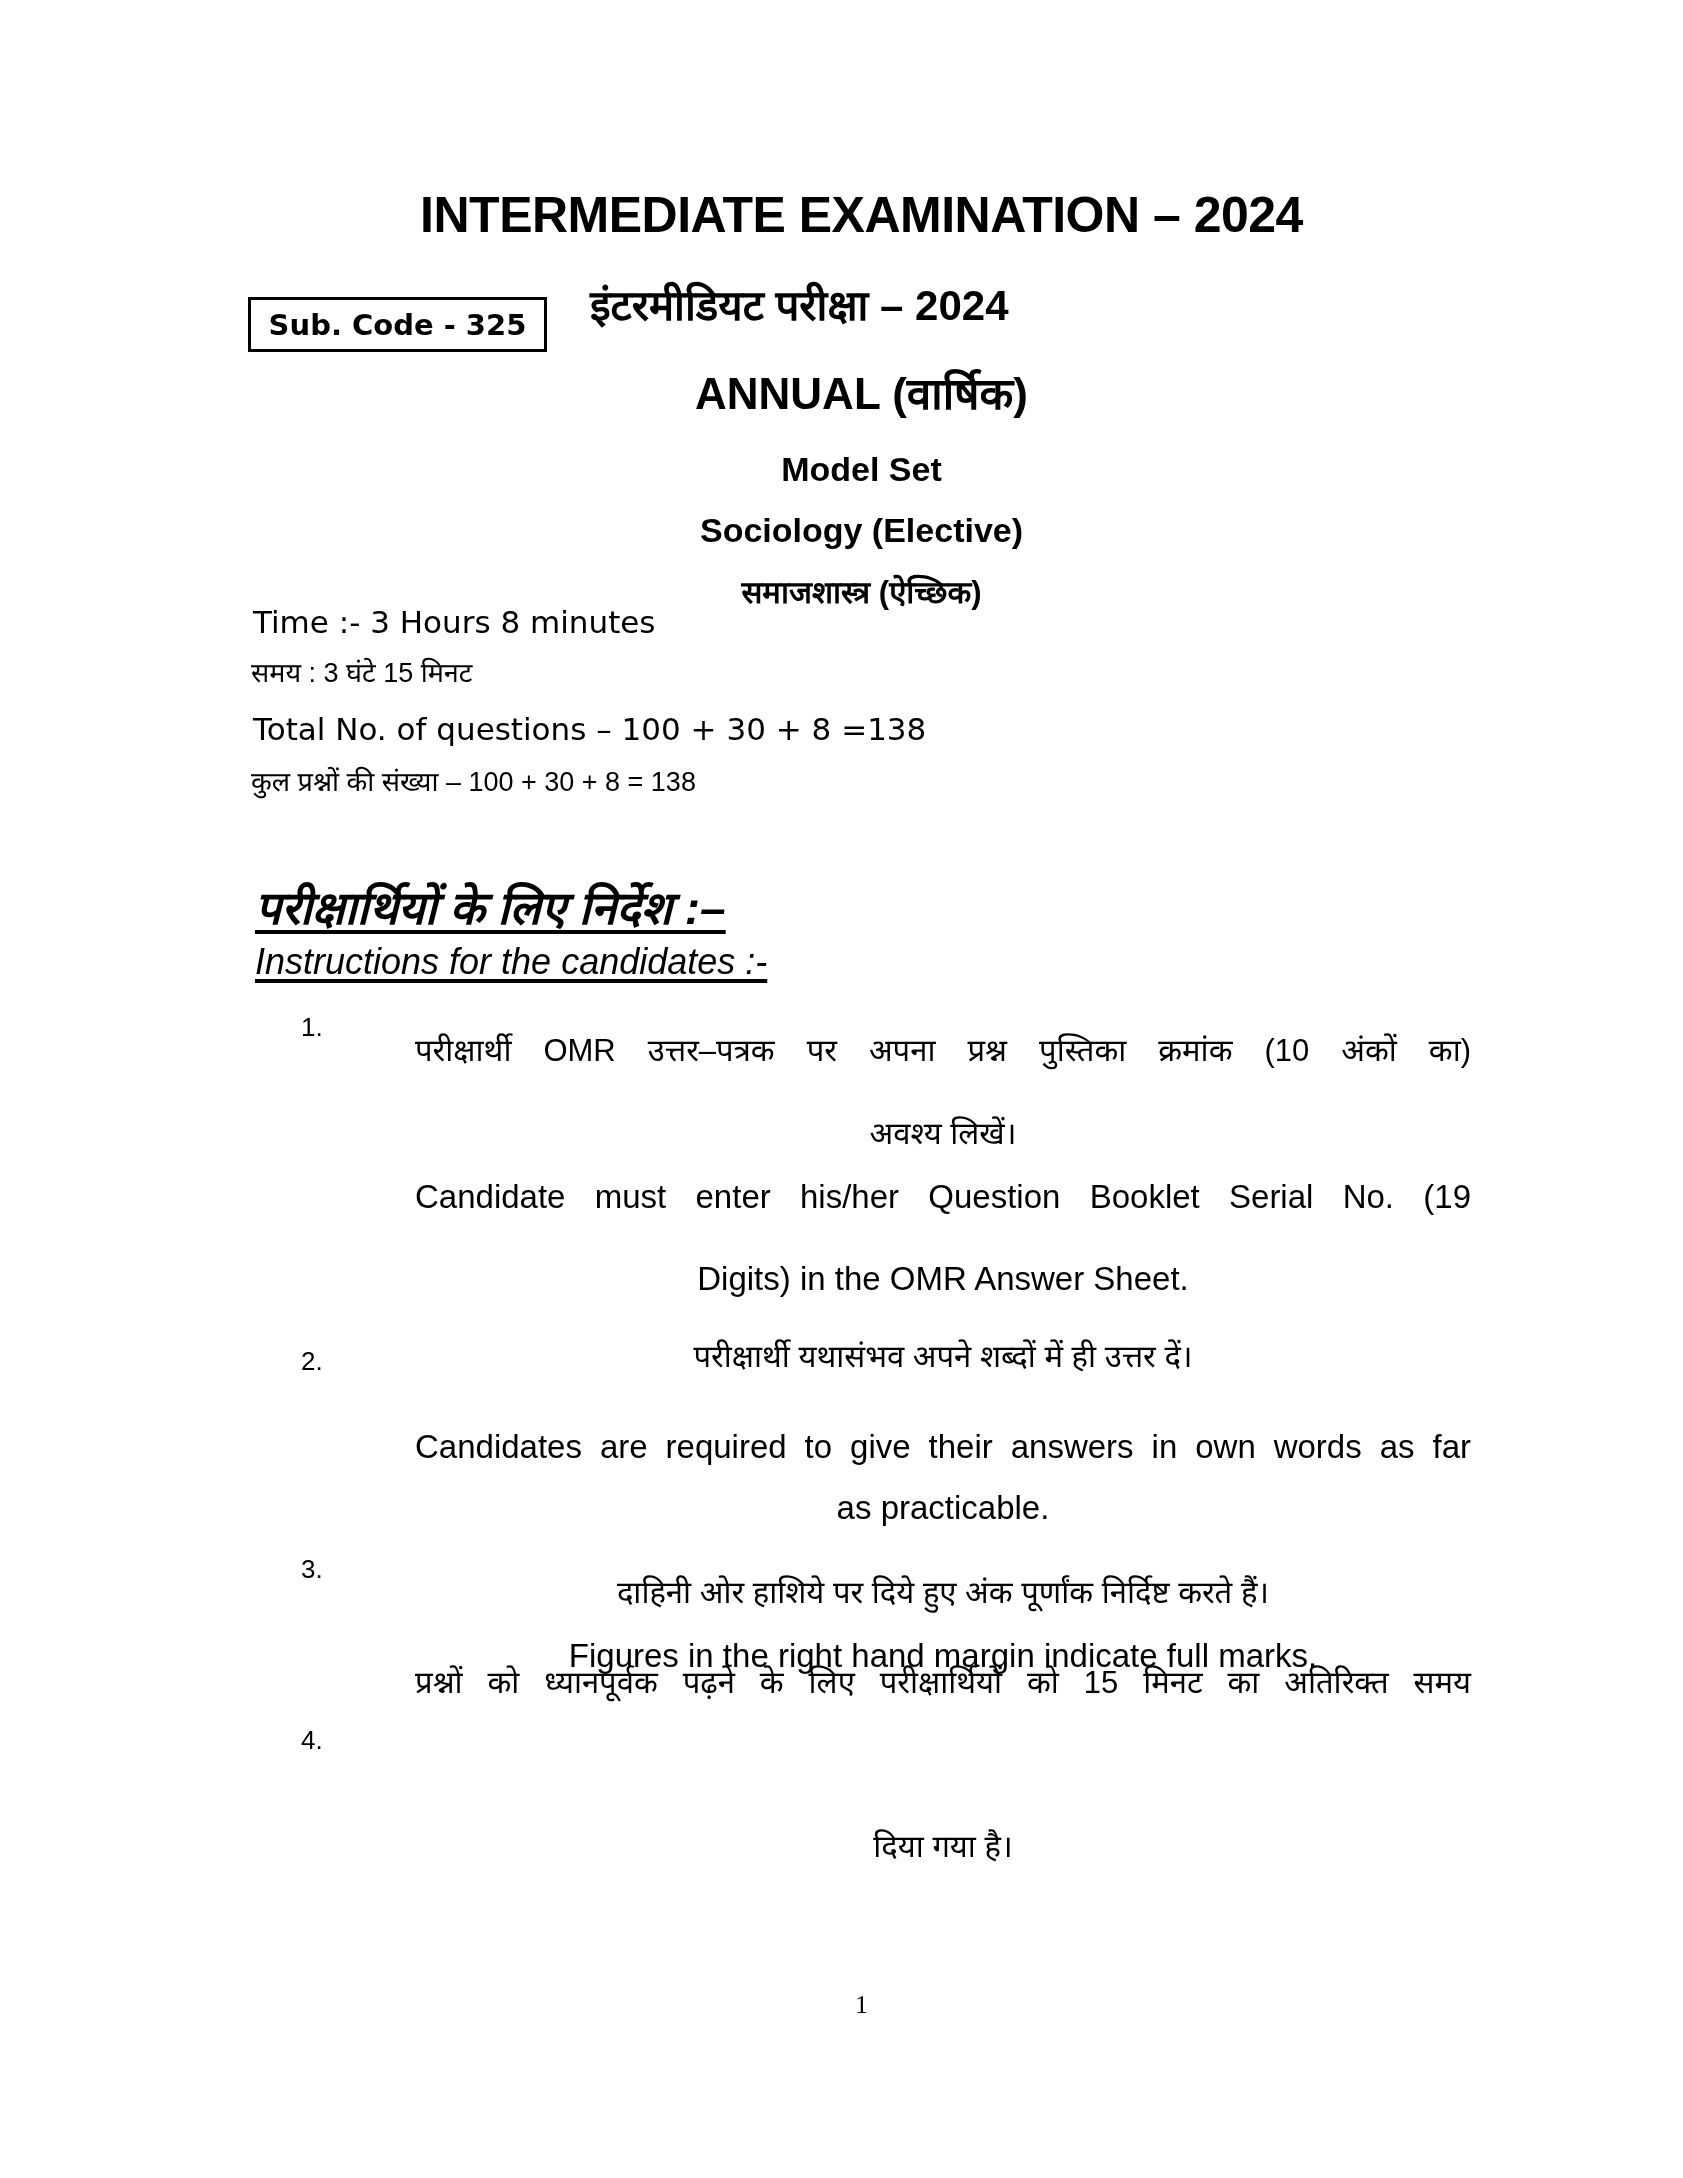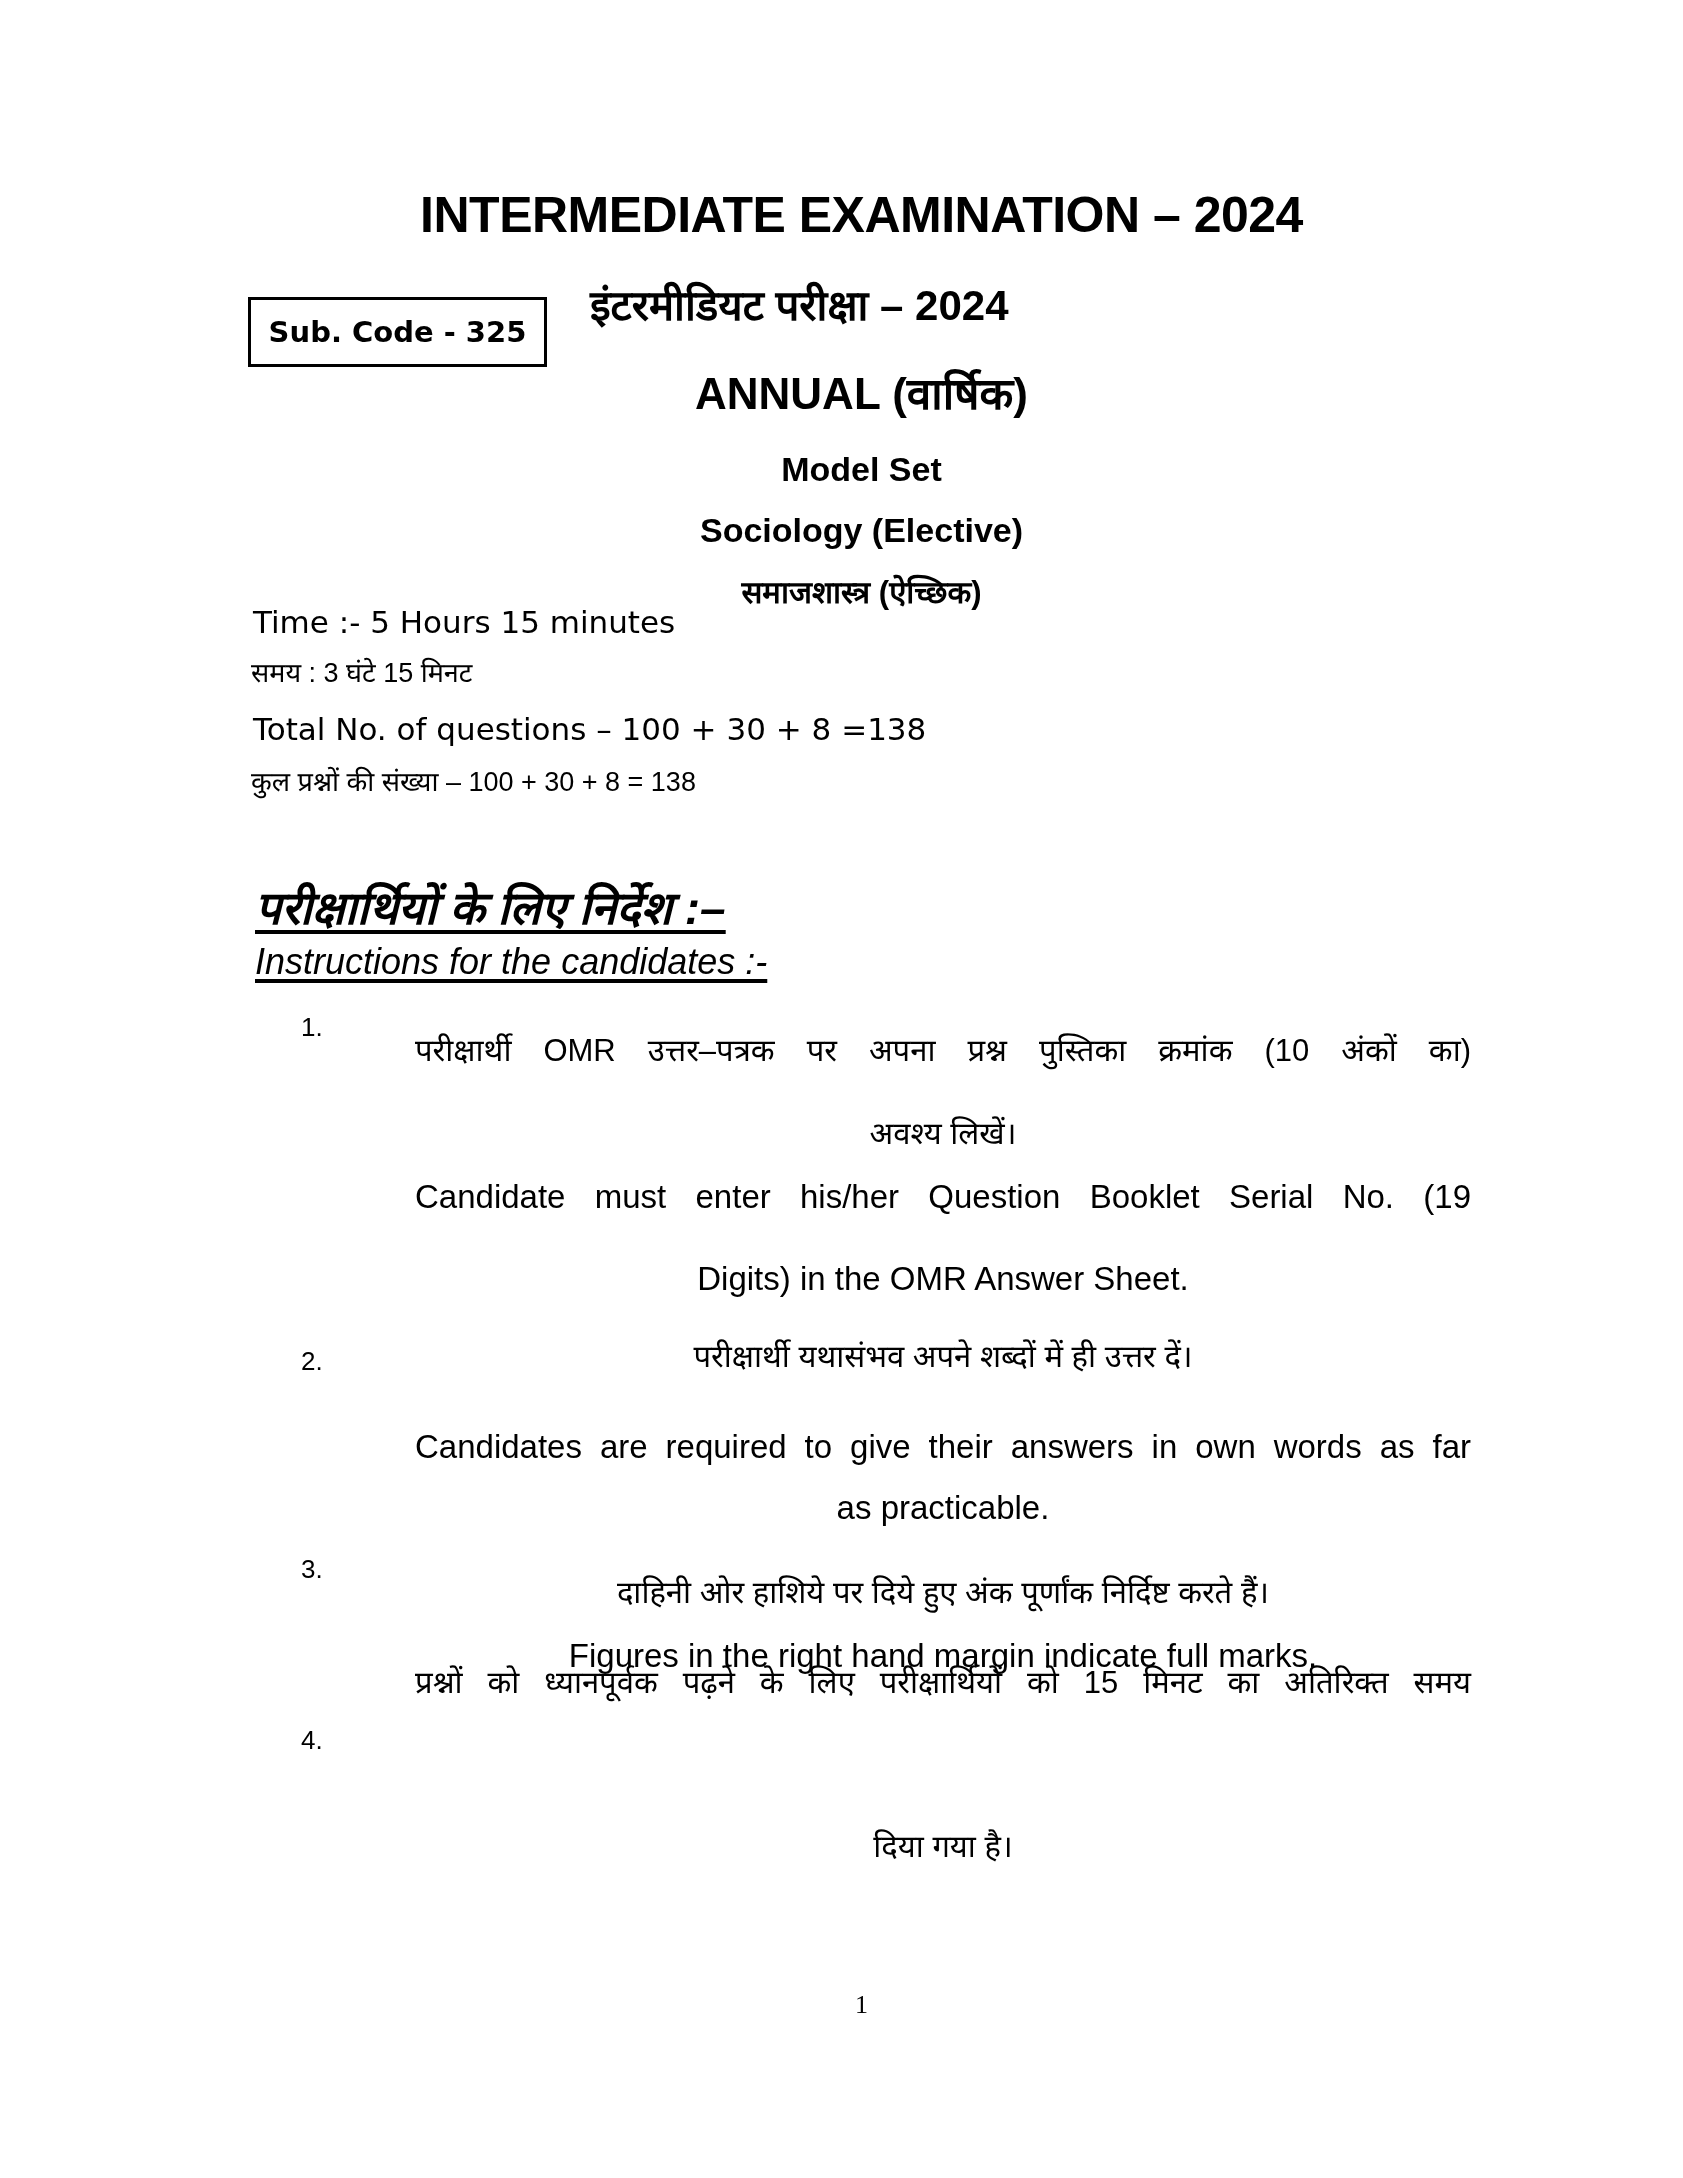--- a/index.html
+++ b/index.html
@@ -3,21 +3,21 @@
 <meta charset="utf-8">
 <style>
   html, body { margin: 0; padding: 0; background: #ffffff; }
   body { width: 1683px; height: 2178px; position: relative; overflow: hidden; color: #000; }
   .abs { position: absolute; white-space: nowrap; }
   .arial { font-family: "Liberation Sans", sans-serif; text-align: center; }
   .cal { font-family: "DejaVu Sans", sans-serif; }
   .center { left: 0; width: 1723px; text-align: center; }
   #title { top: 186px; font-size: 50px; font-weight: bold; letter-spacing: -0.5px; }
   #title-hi { top: 275px; left: 590px; font-size: 42px; font-weight: bold; }
-  #subcode-box { top: 297px; left: 248px; width: 299px; height: 70px; border: 3px solid #000; box-sizing: border-box;
+  #subcode-box { top: 297px; left: 248px; width: 299px; height: 55px; border: 3px solid #000; box-sizing: border-box;
     display: flex; align-items: center; justify-content: center; }
   #subcode-box span { font-size: 29px; font-weight: bold; }
   #annual { top: 362px; font-size: 44px; font-weight: bold; }
   #modelset { top: 450px; font-size: 34px; font-weight: bold; }
   #subject { top: 511px; font-size: 34px; font-weight: bold; }
   #subject-hi { top: 570px; font-size: 31px; font-weight: bold; }
   .meta-en { left: 253px; font-size: 31px; }
   .meta-hi { left: 251px; font-size: 27px; }
   #time-en { top: 604px; }
   #time-hi { top: 653px; }
@@ -39,21 +39,21 @@
 <div class="abs cal" id="subcode-box">
   <span>Sub. Code - 325</span>
 </div>
 
 <div class="abs arial" id="title-hi">इंटरमीडियट परीक्षा – 2024</div>
 <div class="abs arial center" id="annual">ANNUAL (वार्षिक)</div>
 <div class="abs arial center" id="modelset">Model Set</div>
 <div class="abs arial center" id="subject">Sociology (Elective)</div>
 <div class="abs arial center" id="subject-hi">समाजशास्त्र (ऐच्छिक)</div>
 
-<div class="abs cal meta-en" id="time-en">Time :- 5 Hours 15 minutes</div>
+<div class="abs cal meta-en" id="time-en">Time :- 3 Hours 8 minutes</div>
 <div class="abs arial meta-hi" id="time-hi">समय : 3 घंटे 15 मिनट</div>
 <div class="abs cal meta-en" id="total-en">Total No. of questions – 100 + 30 + 8 =138</div>
 <div class="abs arial meta-hi" id="total-hi">कुल प्रश्नों की संख्या – 100 + 30 + 8 = 138</div>
 
 <div class="abs arial" id="instr-hi">परीक्षार्थियों के लिए निर्देश :–</div>
 <div class="abs arial" id="instr-en">Instructions for the candidates :-</div>
 
 <div class="abs arial num" style="top:1012px">1.</div>
 <div class="abs arial line just hi" style="top:1006px">परीक्षार्थी OMR उत्तर–पत्रक पर अपना प्रश्न पुस्तिका क्रमांक (10 अंकों का)</div>
 <div class="abs arial line hi" style="top:1089px">अवश्य लिखें।</div>

